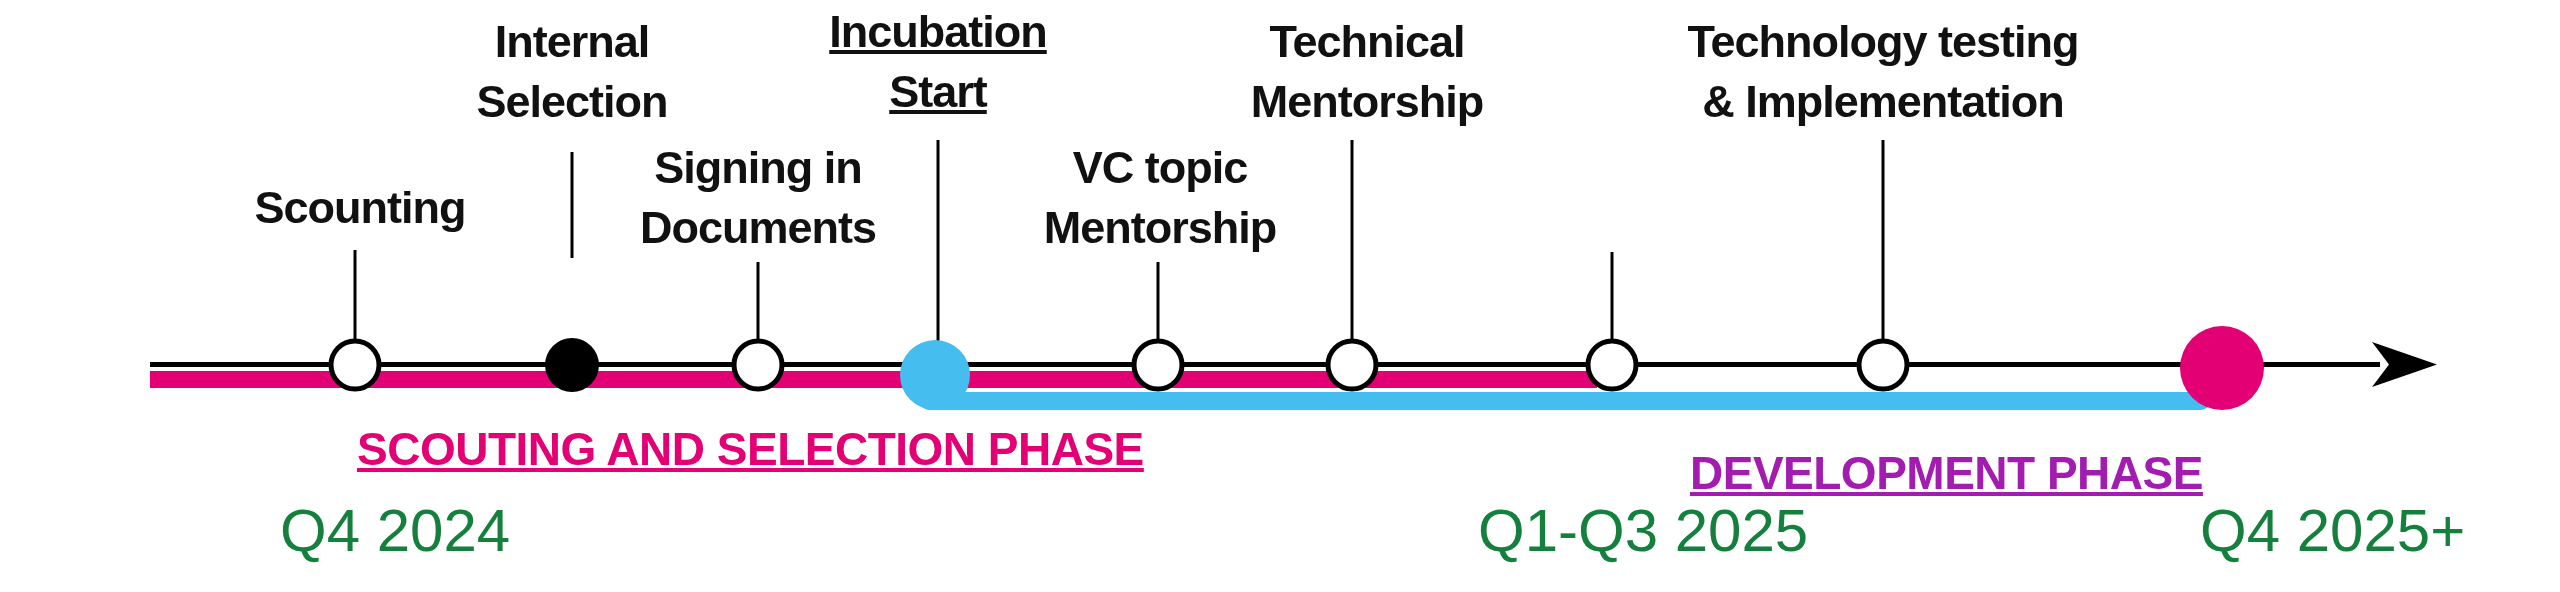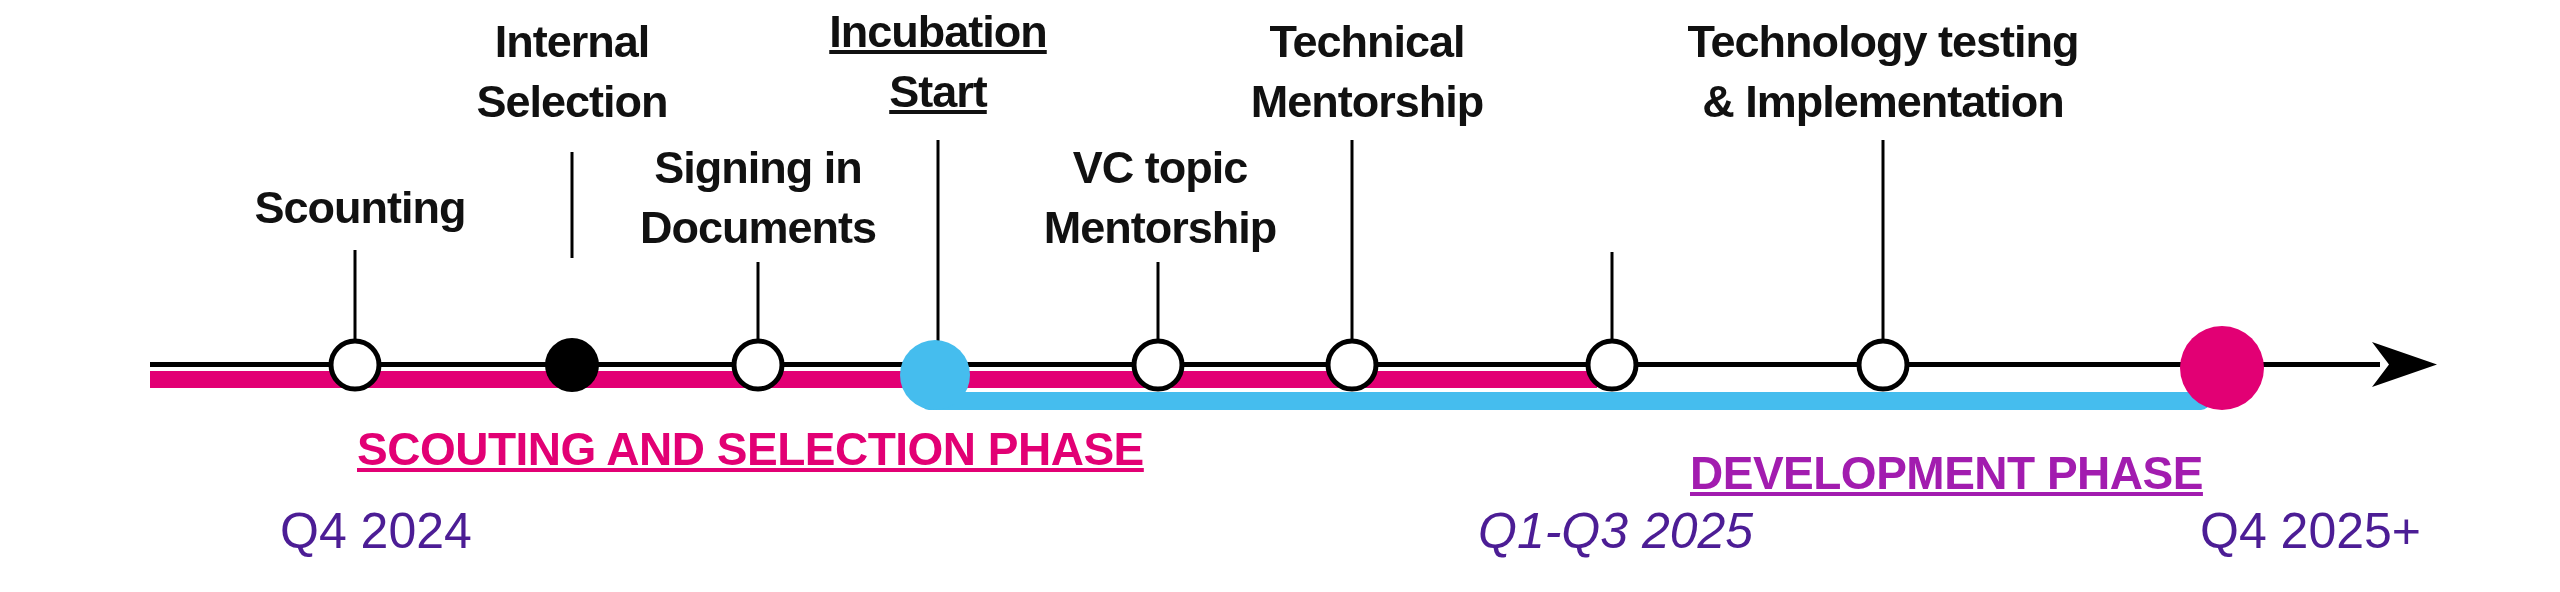--- a/index.html
+++ b/index.html
@@ -27,23 +27,23 @@
     font-weight:700;
     font-size:46px;
     line-height:50px;
     letter-spacing:-0.5px;
     white-space:nowrap;
     text-decoration:underline;
   }
   .date-label{
     position:absolute;
     font-weight:400;
-    font-size:50px;
+    font-size:60px;
     line-height:52px;
-    color:#4c1d95;
+    color:#15803d;
     white-space:nowrap;
   }
 </style>
 </head>
 <body>
 
 <div class="canvas">
 
   <svg width="2560" height="592" viewBox="0 0 2560 592">
 
@@ -84,16 +84,16 @@
 Mentorship</div>
   <div class="ms-label" style="left:1367px;top:12px;">Technical
 Mentorship</div>
   <div class="ms-label" style="left:1883px;top:12px;">Technology testing
 &amp; Implementation</div>
 
   <div class="phase-label" style="left: 357px; top: 424px; color: rgb(226, 0, 116);">SCOUTING AND SELECTION PHASE</div>
   <div class="phase-label" style="left: 1690px; top: 448px; color: #a21caf;">DEVELOPMENT PHASE</div>
 
   <div class="date-label" style="left:280px;top:505px;">Q4 2024</div>
-  <div class="date-label" style="left:1478px;top:505px;font-style:italic;">Q1-Q3 2025</div>
+  <div class="date-label" style="left:1478px;top:505px;">Q1-Q3 2025</div>
   <div class="date-label" style="left:2160px;top:505px;margin-left:40px;">Q4 2025+</div>
 
 </div>
 
 </body></html>

